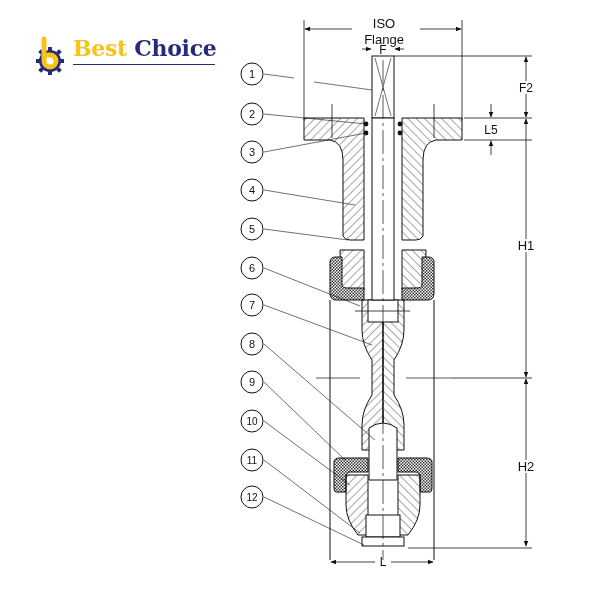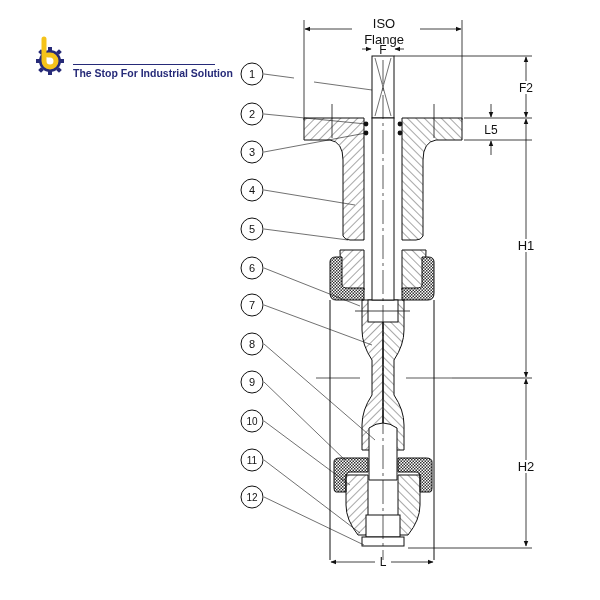--- a/index.html
+++ b/index.html
@@ -26,22 +26,25 @@
       <rect x="1" y="24" width="4" height="4"></rect>
       <rect x="25" y="24" width="4" height="4"></rect>
       <rect x="4" y="15" width="4" height="4" transform="rotate(45 6 17)"></rect>
       <rect x="22" y="15" width="4" height="4" transform="rotate(45 24 17)"></rect>
       <rect x="4" y="33" width="4" height="4" transform="rotate(45 6 35)"></rect>
       <rect x="22" y="33" width="4" height="4" transform="rotate(45 24 35)"></rect>
     </g>
     <circle cx="15" cy="26" r="7" fill="#ffffff"></circle>
     <path d="M9 4 L9 26 A6 6 0 1 0 15 20 L13 20" stroke="#f5c31a" stroke-width="5" fill="none" stroke-linecap="round"></path>
   </svg>
+  <div class="brand">
+    <span class="b1">Best</span>
+    <span class="b2">Choice</span>
+  </div>
   <div class="brand-rule"></div>
-  <div class="tagline">The Stop For Industrial Solution</div>
 </div>
 
 <svg class="drawing" viewBox="0 0 600 600" xmlns="http://www.w3.org/2000/svg">
   <defs>
     <pattern id="hatch" patternUnits="userSpaceOnUse" width="6" height="6" patternTransform="rotate(45)">
       <line x1="0" y1="0" x2="0" y2="6" stroke="#222" stroke-width="0.8"></line>
     </pattern>
     <pattern id="hatchR" patternUnits="userSpaceOnUse" width="6" height="6" patternTransform="rotate(-45)">
       <line x1="0" y1="0" x2="0" y2="6" stroke="#222" stroke-width="0.8"></line>
     </pattern>

